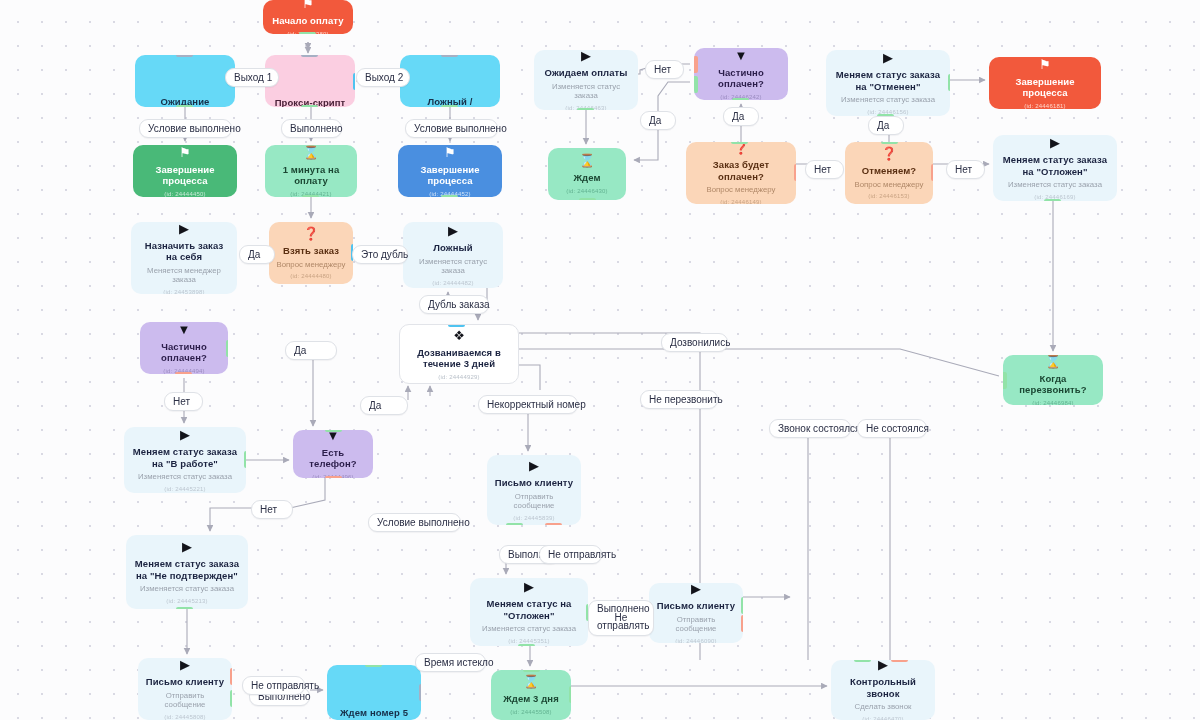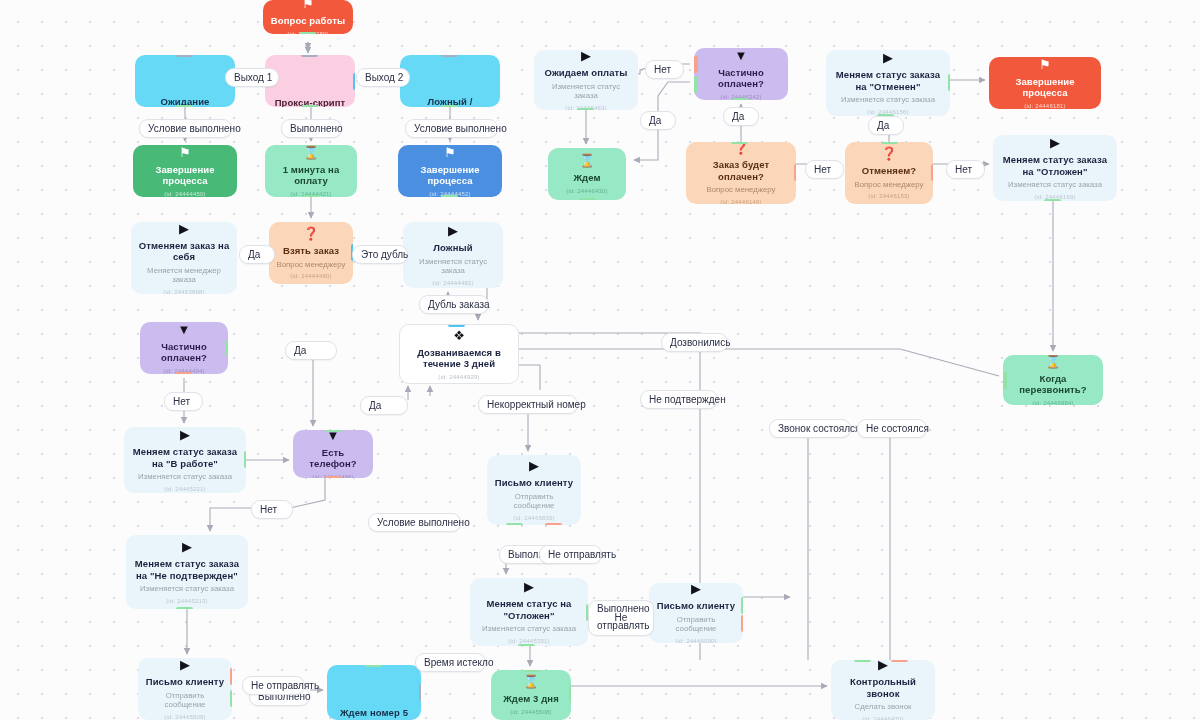--- a/index.html
+++ b/index.html
@@ -194,21 +194,21 @@
       <path d="M700,340 L700,660"></path>
       <path d="M808,430 L808,660"></path>
       <path d="M890,430 L890,660"></path>
       <path d="M1053,201 L1053,330"></path>
     </g>
   </svg>
 
   <div id="nodes">
       <div class="node p-red" style="left: 263px; top: 0px; width: 90px; height: 34px;">
         <div class="ic">⚑</div>
-        <div class="ttl">Вопрос работы</div>
+        <div class="ttl">Начало оплату</div>
         <div class="nid">(id: 24444380)</div>
         <div class="port bottom pg" style="left: 36px; top: 32px;"></div>
       </div>
       <div class="node p-cyan" style="left: 135px; top: 55px; width: 100px; height: 52px;">
         <div class="ic">⏰</div>
         <div class="ttl">Ожидание оплаты</div>
         <div class="nid">(id: 24444415)</div>
         <div class="port top pgy" style="left: 41px; top: -6px;"></div>
         <div class="port bottom pg" style="left: 41px; top: 50px;"></div>
       </div>
@@ -296,21 +296,21 @@
       </div>
       <div class="node p-ice" style="left: 993px; top: 135px; width: 124px; height: 66px;">
         <div class="ic">▶</div>
         <div class="ttl">Меняем статус заказа на "Отложен"</div>
         <div class="sub">Изменяется статус заказа</div>
         <div class="nid">(id: 24446169)</div>
         <div class="port bottom pg" style="left: 51px; top: 64px;"></div>
       </div>
       <div class="node p-ice" style="left: 131px; top: 222px; width: 106px; height: 72px;">
         <div class="ic">▶</div>
-        <div class="ttl">Отменяем заказ на себя</div>
+        <div class="ttl">Назначить заказ на себя</div>
         <div class="sub">Меняется менеджер заказа</div>
         <div class="nid">(id: 24453898)</div>
       </div>
       <div class="node p-peach" style="left: 269px; top: 222px; width: 84px; height: 62px;">
         <div class="ic">❓</div>
         <div class="ttl">Взять заказ</div>
         <div class="sub">Вопрос менеджеру</div>
         <div class="nid">(id: 24444480)</div>
         <div class="port side pb" style="left: 82px; top: 22px;"></div>
       </div>
@@ -431,21 +431,21 @@
       <div class="elabel" style="left: 805px; top: 160px; width: 39px;">Нет</div>
       <div class="elabel" style="left: 946px; top: 160px; width: 39px;">Нет</div>
       <div class="elabel" style="left: 239px; top: 245px; width: 36px;">Да</div>
       <div class="elabel" style="left: 352px; top: 245px; width: 56px;">Это дубль</div>
       <div class="elabel" style="left: 419px; top: 295px; width: 70px;">Дубль заказа</div>
       <div class="elabel" style="left: 285px; top: 341px; width: 52px;">Да</div>
       <div class="elabel" style="left: 164px; top: 392px; width: 39px;">Нет</div>
       <div class="elabel" style="left: 360px; top: 396px; width: 48px;">Да</div>
       <div class="elabel" style="left: 478px; top: 395px; width: 100px;">Некорректный номер</div>
       <div class="elabel" style="left: 661px; top: 333px; width: 67px;">Дозвонились</div>
-      <div class="elabel" style="left: 640px; top: 390px; width: 78px;">Не подтвержден</div>
+      <div class="elabel" style="left: 640px; top: 390px; width: 78px;">Не перезвонить</div>
       <div class="elabel" style="left: 769px; top: 419px; width: 82px;">Звонок состоялся</div>
       <div class="elabel" style="left: 857px; top: 419px; width: 70px;">Не состоялся</div>
       <div class="elabel" style="left: 251px; top: 500px; width: 42px;">Нет</div>
       <div class="elabel" style="left: 368px; top: 513px; width: 93px;">Условие выполнено</div>
       <div class="elabel" style="left: 499px; top: 545px; width: 61px;">Выполнено</div>
       <div class="elabel" style="left: 539px; top: 545px; width: 63px;">Не отправлять</div>
       <div class="elabel two" style="left: 588px; top: 600px; width: 66px;">Выполнено Не отправлять</div>
       <div class="elabel" style="left: 415px; top: 653px; width: 71px;">Время истекло</div>
       <div class="elabel" style="left: 249px; top: 687px; width: 61px;">Выполнено</div>
       <div class="elabel" style="left: 242px; top: 676px; width: 63px;">Не отправлять</div>

